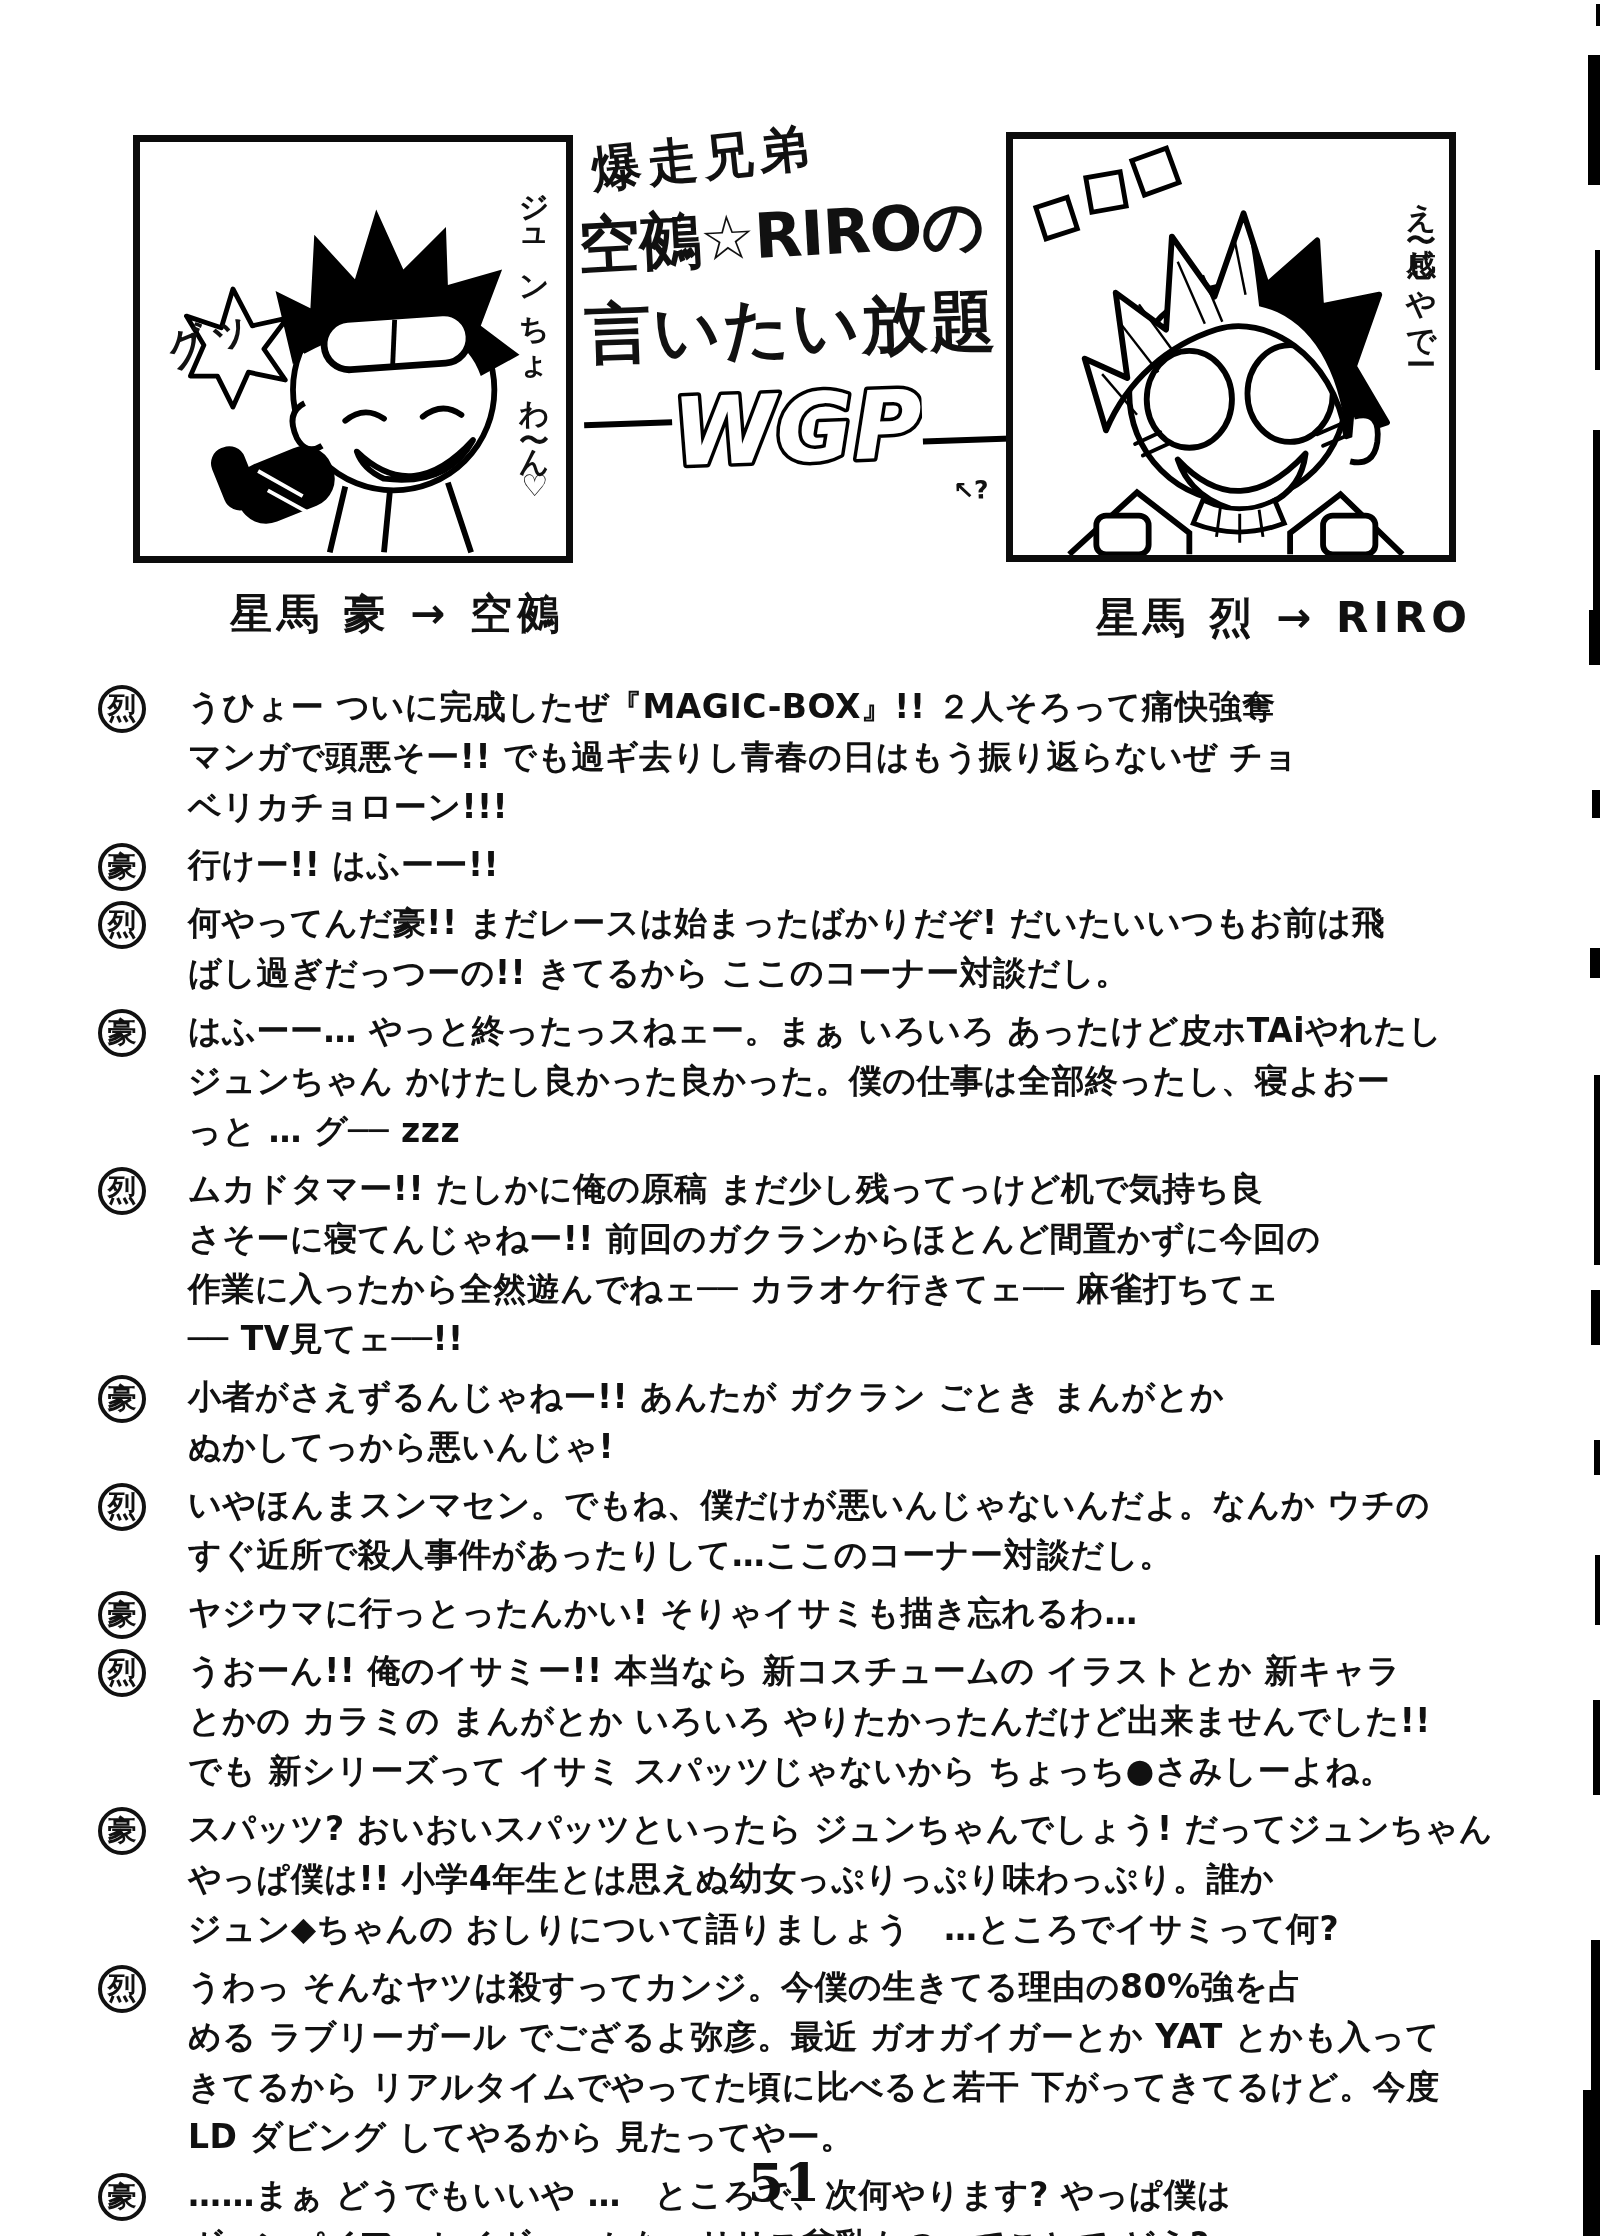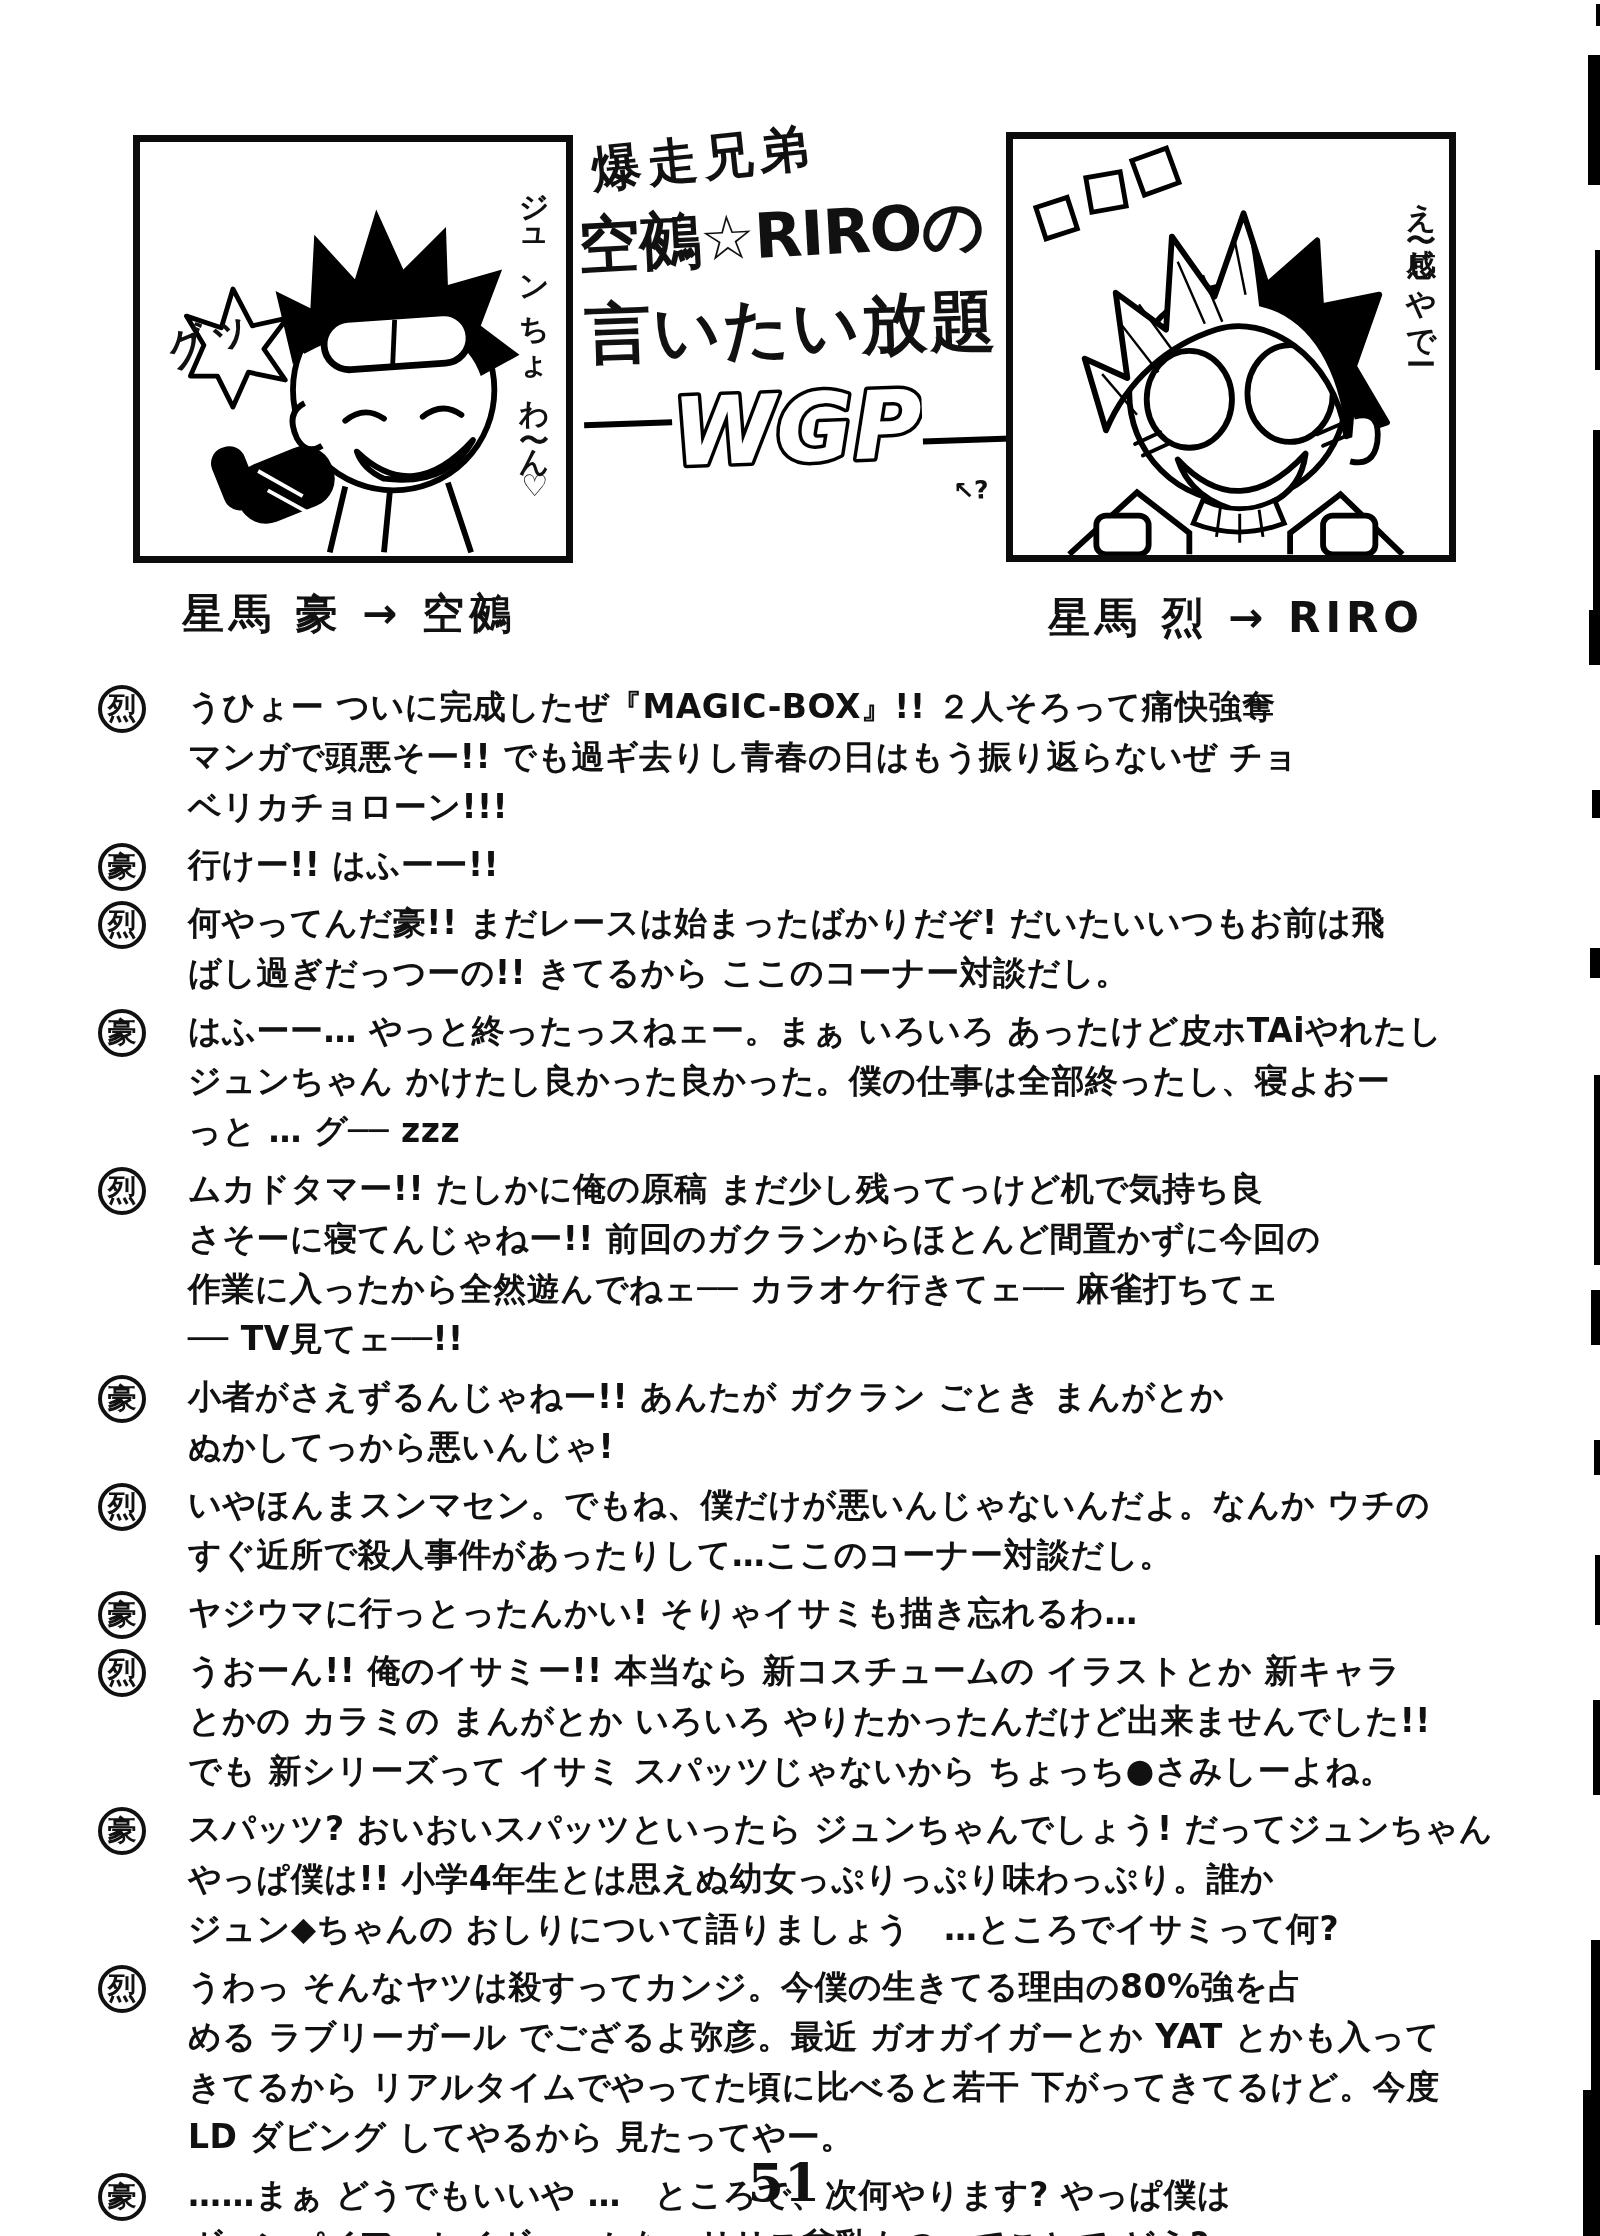--- a/index.html
+++ b/index.html
@@ -16,21 +16,21 @@
   .vtext{
     writing-mode:vertical-rl;text-orientation:upright;
     font-weight:700;position:absolute;white-space:nowrap;
   }
   #left-vtext{right:12px;top:30px;font-size:30px;letter-spacing:7px;}
   #right-vtext{right:8px;top:42px;font-size:30px;letter-spacing:5px;}
   #left-sfx{
     position:absolute;left:24px;top:168px;font-size:42px;font-weight:900;
     transform:rotate(-22deg);letter-spacing:2px;
   }
-  .caption{position:absolute;font-size:42px;font-weight:800;letter-spacing:5px;white-space:nowrap;}
+  .caption{position:absolute;font-size:42px;font-weight:800;letter-spacing:5px;white-space:nowrap;margin-left:48px;}
   #left-caption{left:182px;top:586px;}
   #right-caption{left:1048px;top:590px;text-align:center;}
 
   
   #title{position:absolute;left:580px;top:116px;width:426px;transform:rotate(-2deg);}
   #title-series{font-size:50px;font-weight:900;letter-spacing:6px;margin-left:16px;transform:rotate(-4deg);white-space:nowrap;}
   #title-main{font-size:62px;font-weight:900;margin-top:10px;white-space:nowrap;transform:rotate(-1deg);letter-spacing:-1px;}
   #title-main2{font-size:66px;font-weight:900;margin-top:6px;margin-left:4px;letter-spacing:2px;white-space:nowrap;}
   #wgp-row{display:flex;align-items:center;margin-top:0;position:relative;height:116px;}
   .speedline{flex:1;height:0;border-top:6px solid #000;}

